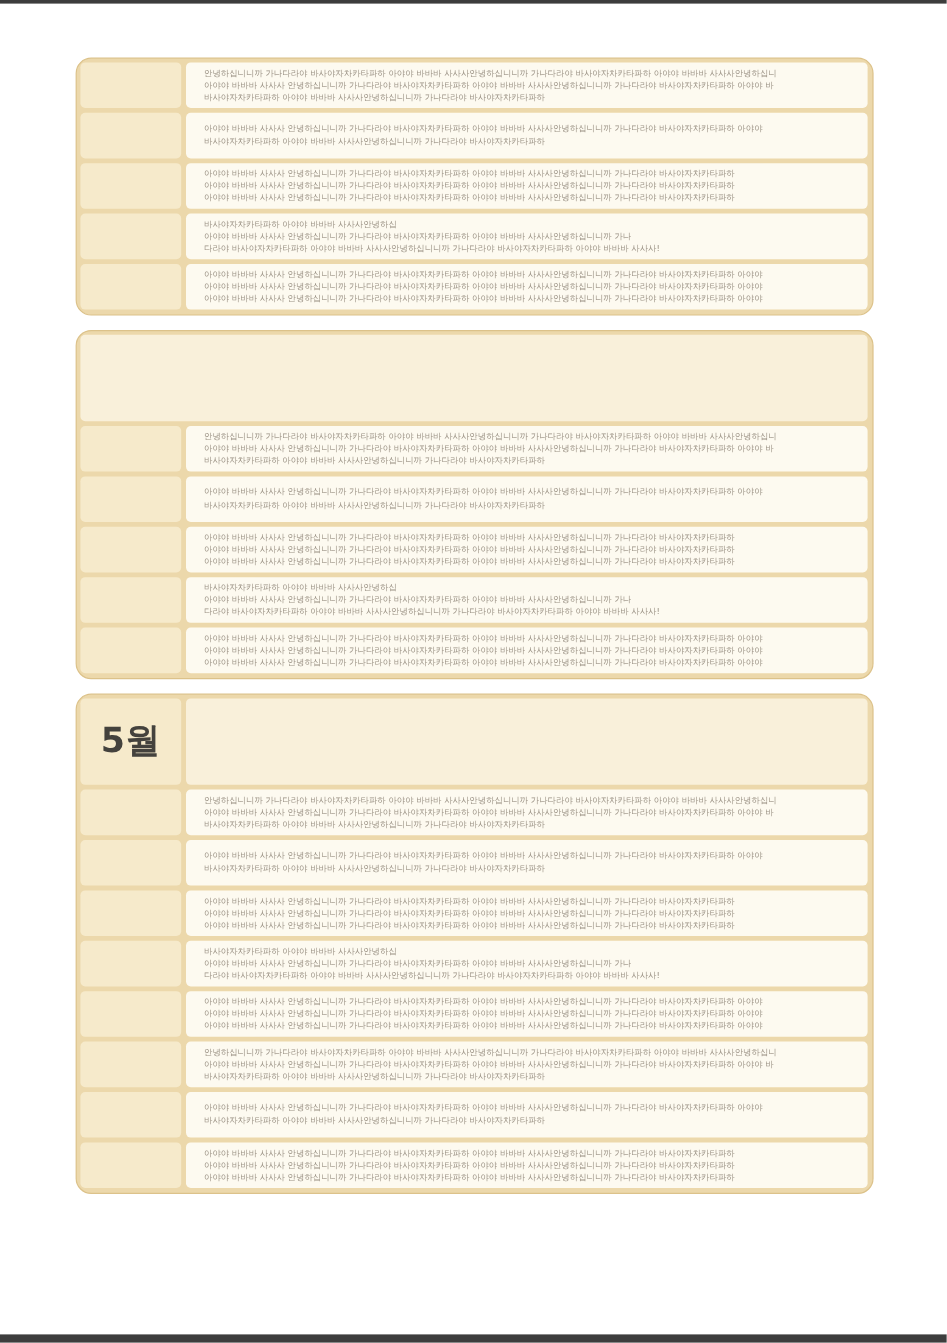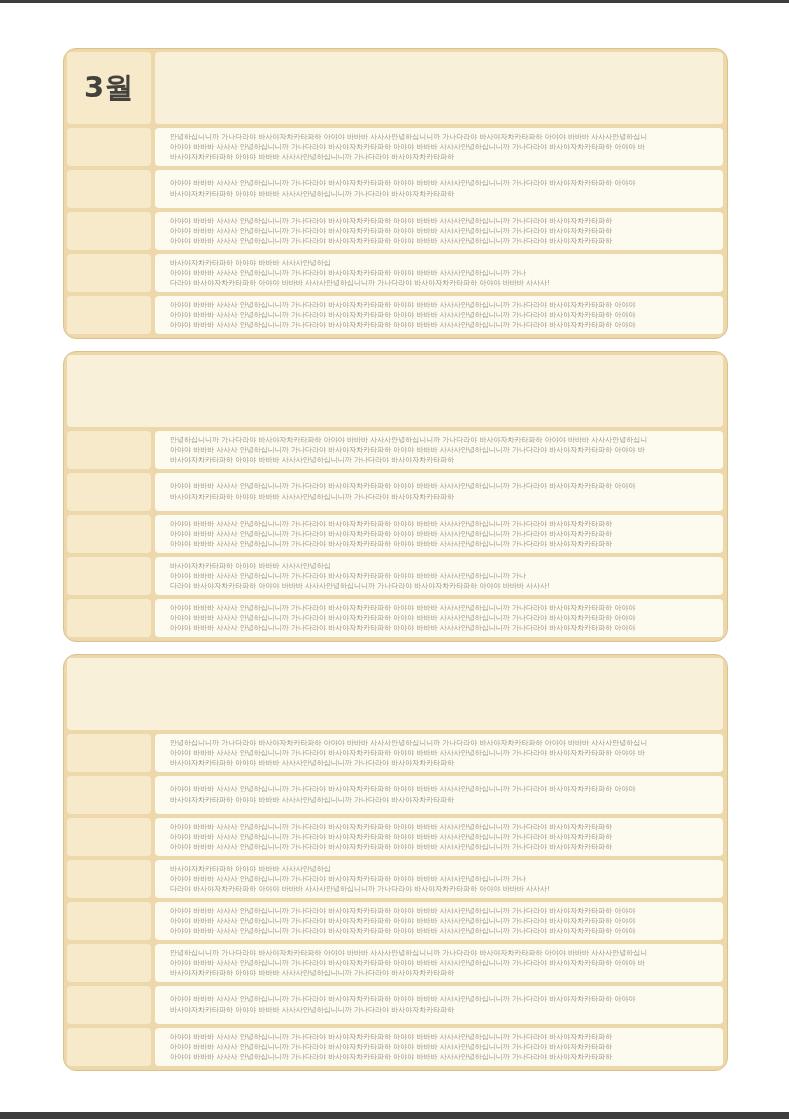--- a/index.html
+++ b/index.html
@@ -47,26 +47,20 @@
     white-space:nowrap;overflow:hidden;
   }
 </style>
 </head>
 <body>
 
 <div class="frame-bar top"></div>
 
 <div class="tables-root">
     <section class="month-table">
-      <div class="t-row header-row">
-        <div class="cell label-col">
-          <span class="month-label">3월</span>
-        </div>
-        <div class="cell header-content"></div>
-      </div>
       <div class="t-row content-row">
         <div class="cell label-col"></div>
         <div class="cell content-cell">
           <div class="text-line">안녕하십니니까 가나다라야 바사야자차카타파하 아야야 바바바 사사사안녕하십니니까 가나다라야 바사야자차카타파하 아야야 바바바 사사사안녕하십니</div>
           <div class="text-line">아야야 바바바 사사사 안녕하십니니까 가나다라야 바사야자차카타파하 아야야 바바바 사사사안녕하십니니까 가나다라야 바사야자차카타파하 아야야 바</div>
           <div class="text-line">바사야자차카타파하 아야야 바바바 사사사안녕하십니니까 가나다라야 바사야자차카타파하</div>
         </div>
       </div>
       <div class="t-row content-row">
         <div class="cell label-col"></div>
@@ -139,20 +133,23 @@
         <div class="cell label-col"></div>
         <div class="cell content-cell">
           <div class="text-line">아야야 바바바 사사사 안녕하십니니까 가나다라야 바사야자차카타파하 아야야 바바바 사사사안녕하십니니까 가나다라야 바사야자차카타파하 아야야</div>
           <div class="text-line">아야야 바바바 사사사 안녕하십니니까 가나다라야 바사야자차카타파하 아야야 바바바 사사사안녕하십니니까 가나다라야 바사야자차카타파하 아야야</div>
           <div class="text-line">아야야 바바바 사사사 안녕하십니니까 가나다라야 바사야자차카타파하 아야야 바바바 사사사안녕하십니니까 가나다라야 바사야자차카타파하 아야야</div>
         </div>
       </div>
     </section>
     <section class="month-table">
       <div class="t-row header-row">
+        <div class="cell label-col">
+          <span class="month-label">5월</span>
+        </div>
         <div class="cell header-content"></div>
       </div>
       <div class="t-row content-row">
         <div class="cell label-col"></div>
         <div class="cell content-cell">
           <div class="text-line">안녕하십니니까 가나다라야 바사야자차카타파하 아야야 바바바 사사사안녕하십니니까 가나다라야 바사야자차카타파하 아야야 바바바 사사사안녕하십니</div>
           <div class="text-line">아야야 바바바 사사사 안녕하십니니까 가나다라야 바사야자차카타파하 아야야 바바바 사사사안녕하십니니까 가나다라야 바사야자차카타파하 아야야 바</div>
           <div class="text-line">바사야자차카타파하 아야야 바바바 사사사안녕하십니니까 가나다라야 바사야자차카타파하</div>
         </div>
       </div>

